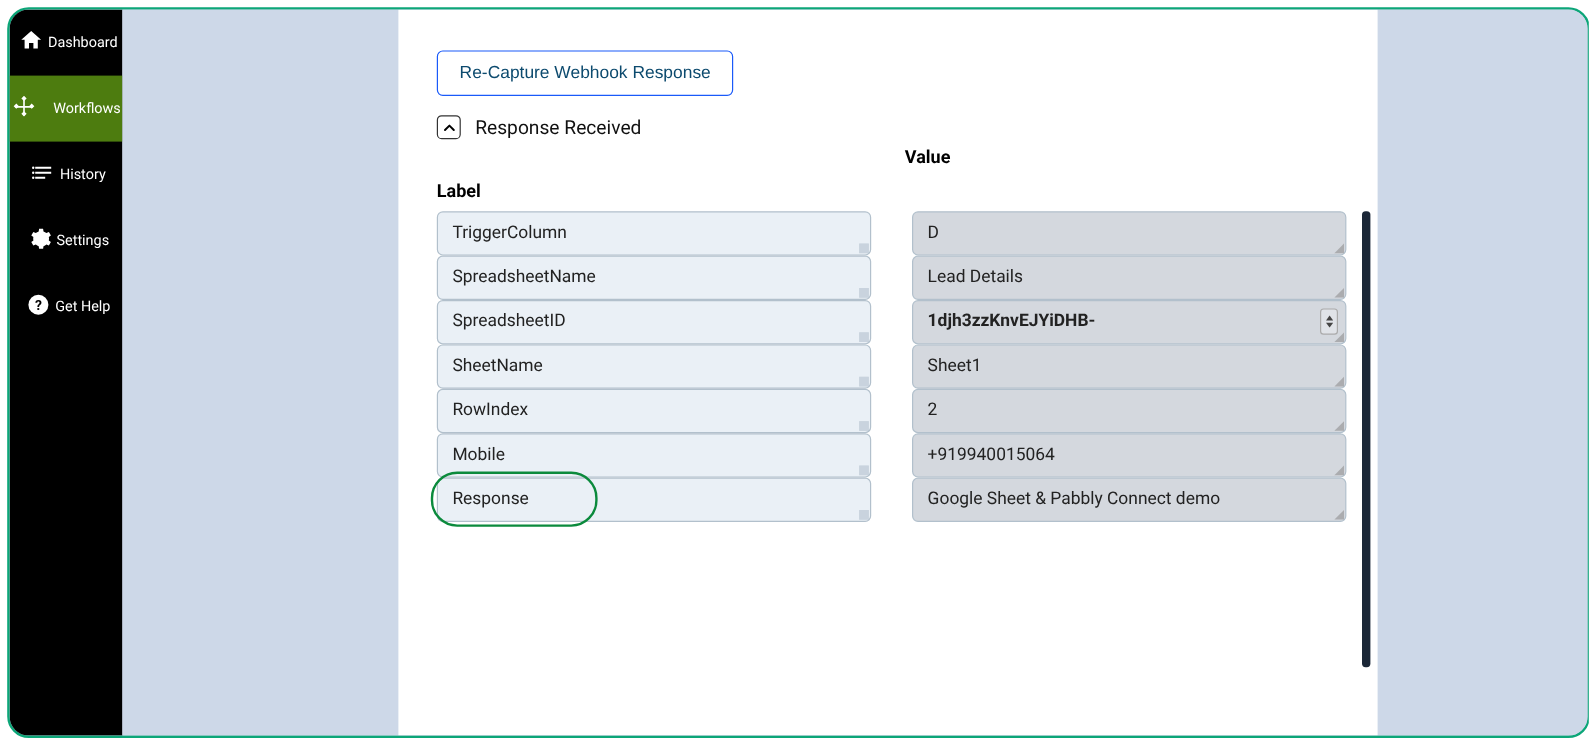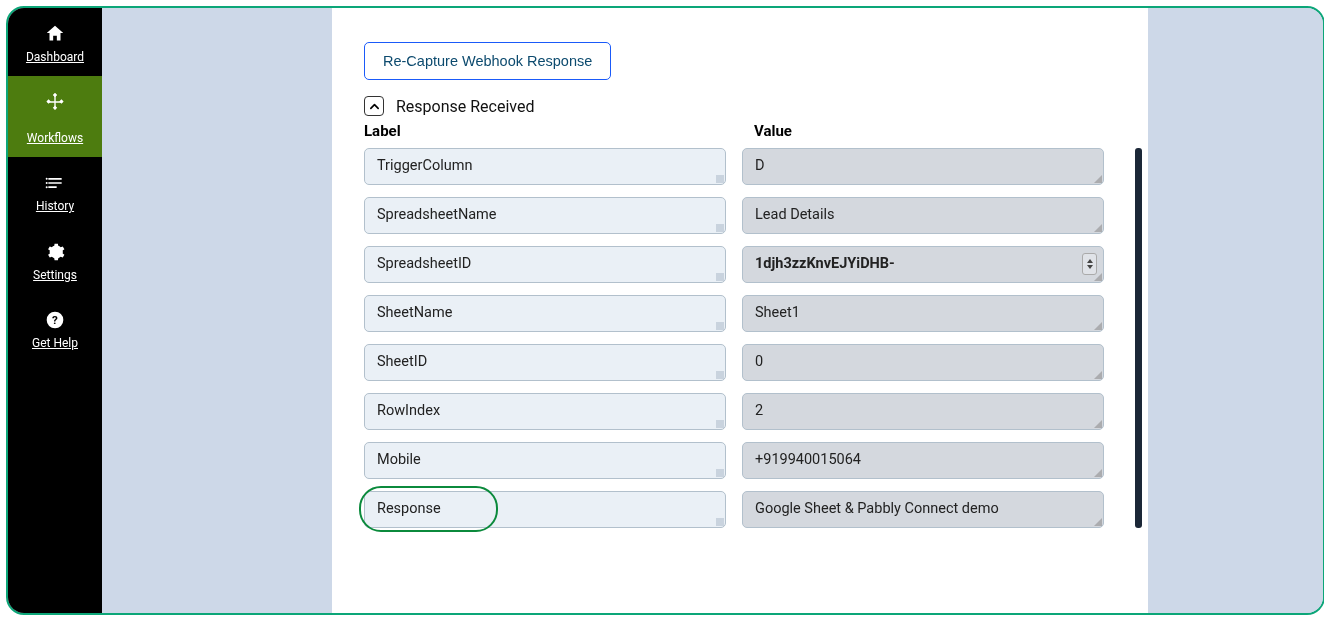--- a/index.html
+++ b/index.html
@@ -27,29 +27,28 @@
     }
     .sidebar {
       width: 94px;
       background: #000;
       display: flex;
       flex-direction: column;
       flex-shrink: 0;
     }
     .sidebar-item {
       display: flex;
-      flex-direction: column;
+      flex-direction: row;
       align-items: center;
       justify-content: center;
       color: #fff;
       font-size: 12px;
       padding: 13px 4px 12px;
       cursor: pointer;
       text-align: center;
-      text-decoration: underline;
     }
     .sidebar-item.active {
       background: #4d7c0f;
       gap: 13px;
     }
     .sidebar-item .icon-wrap {
       width: 28px;
       height: 26px;
       display: flex;
       align-items: center;
@@ -116,34 +115,35 @@
       color: #111;
     }
     .headers-row {
       display: flex;
       margin-bottom: 8px;
     }
     .col-label-header {
       width: 390px;
       font-weight: 700;
       font-size: 15px;
+      margin-top: 28px;
     }
     .col-value-header {
       font-weight: 700;
       font-size: 15px;
     }
     .data-scroll-wrap {
       position: relative;
     }
     .data-rows {
     }
     .data-row {
       display: flex;
-      gap: 16px;
-      margin-bottom: 12px;
+      gap: 34px;
+      margin-bottom: 0;
       align-items: flex-end;
     }
     .label-cell, .value-cell {
       height: 37px;
       border: 1px solid #b2c0cc;
       border-radius: 5px;
       padding: 8px 12px;
       font-size: 14.5px;
       color: #222;
       position: relative;
@@ -323,24 +323,20 @@
             </div>
             <div class="data-row">
               <div class="label-cell">SpreadsheetID</div>
               <div class="value-cell spinner-cell">1djh3zzKnvEJYiDHB-<span class="spinner-arrows"></span></div>
             </div>
             <div class="data-row">
               <div class="label-cell">SheetName</div>
               <div class="value-cell">Sheet1</div>
             </div>
             <div class="data-row">
-              <div class="label-cell">SheetID</div>
-              <div class="value-cell">0</div>
-            </div>
-            <div class="data-row">
               <div class="label-cell">RowIndex</div>
               <div class="value-cell">2</div>
             </div>
             <div class="data-row">
               <div class="label-cell">Mobile</div>
               <div class="value-cell">+919940015064</div>
             </div>
             <div class="data-row highlight-green">
               <div class="label-cell">Response</div>
               <div class="value-cell">Google Sheet &amp; Pabbly Connect demo</div>

